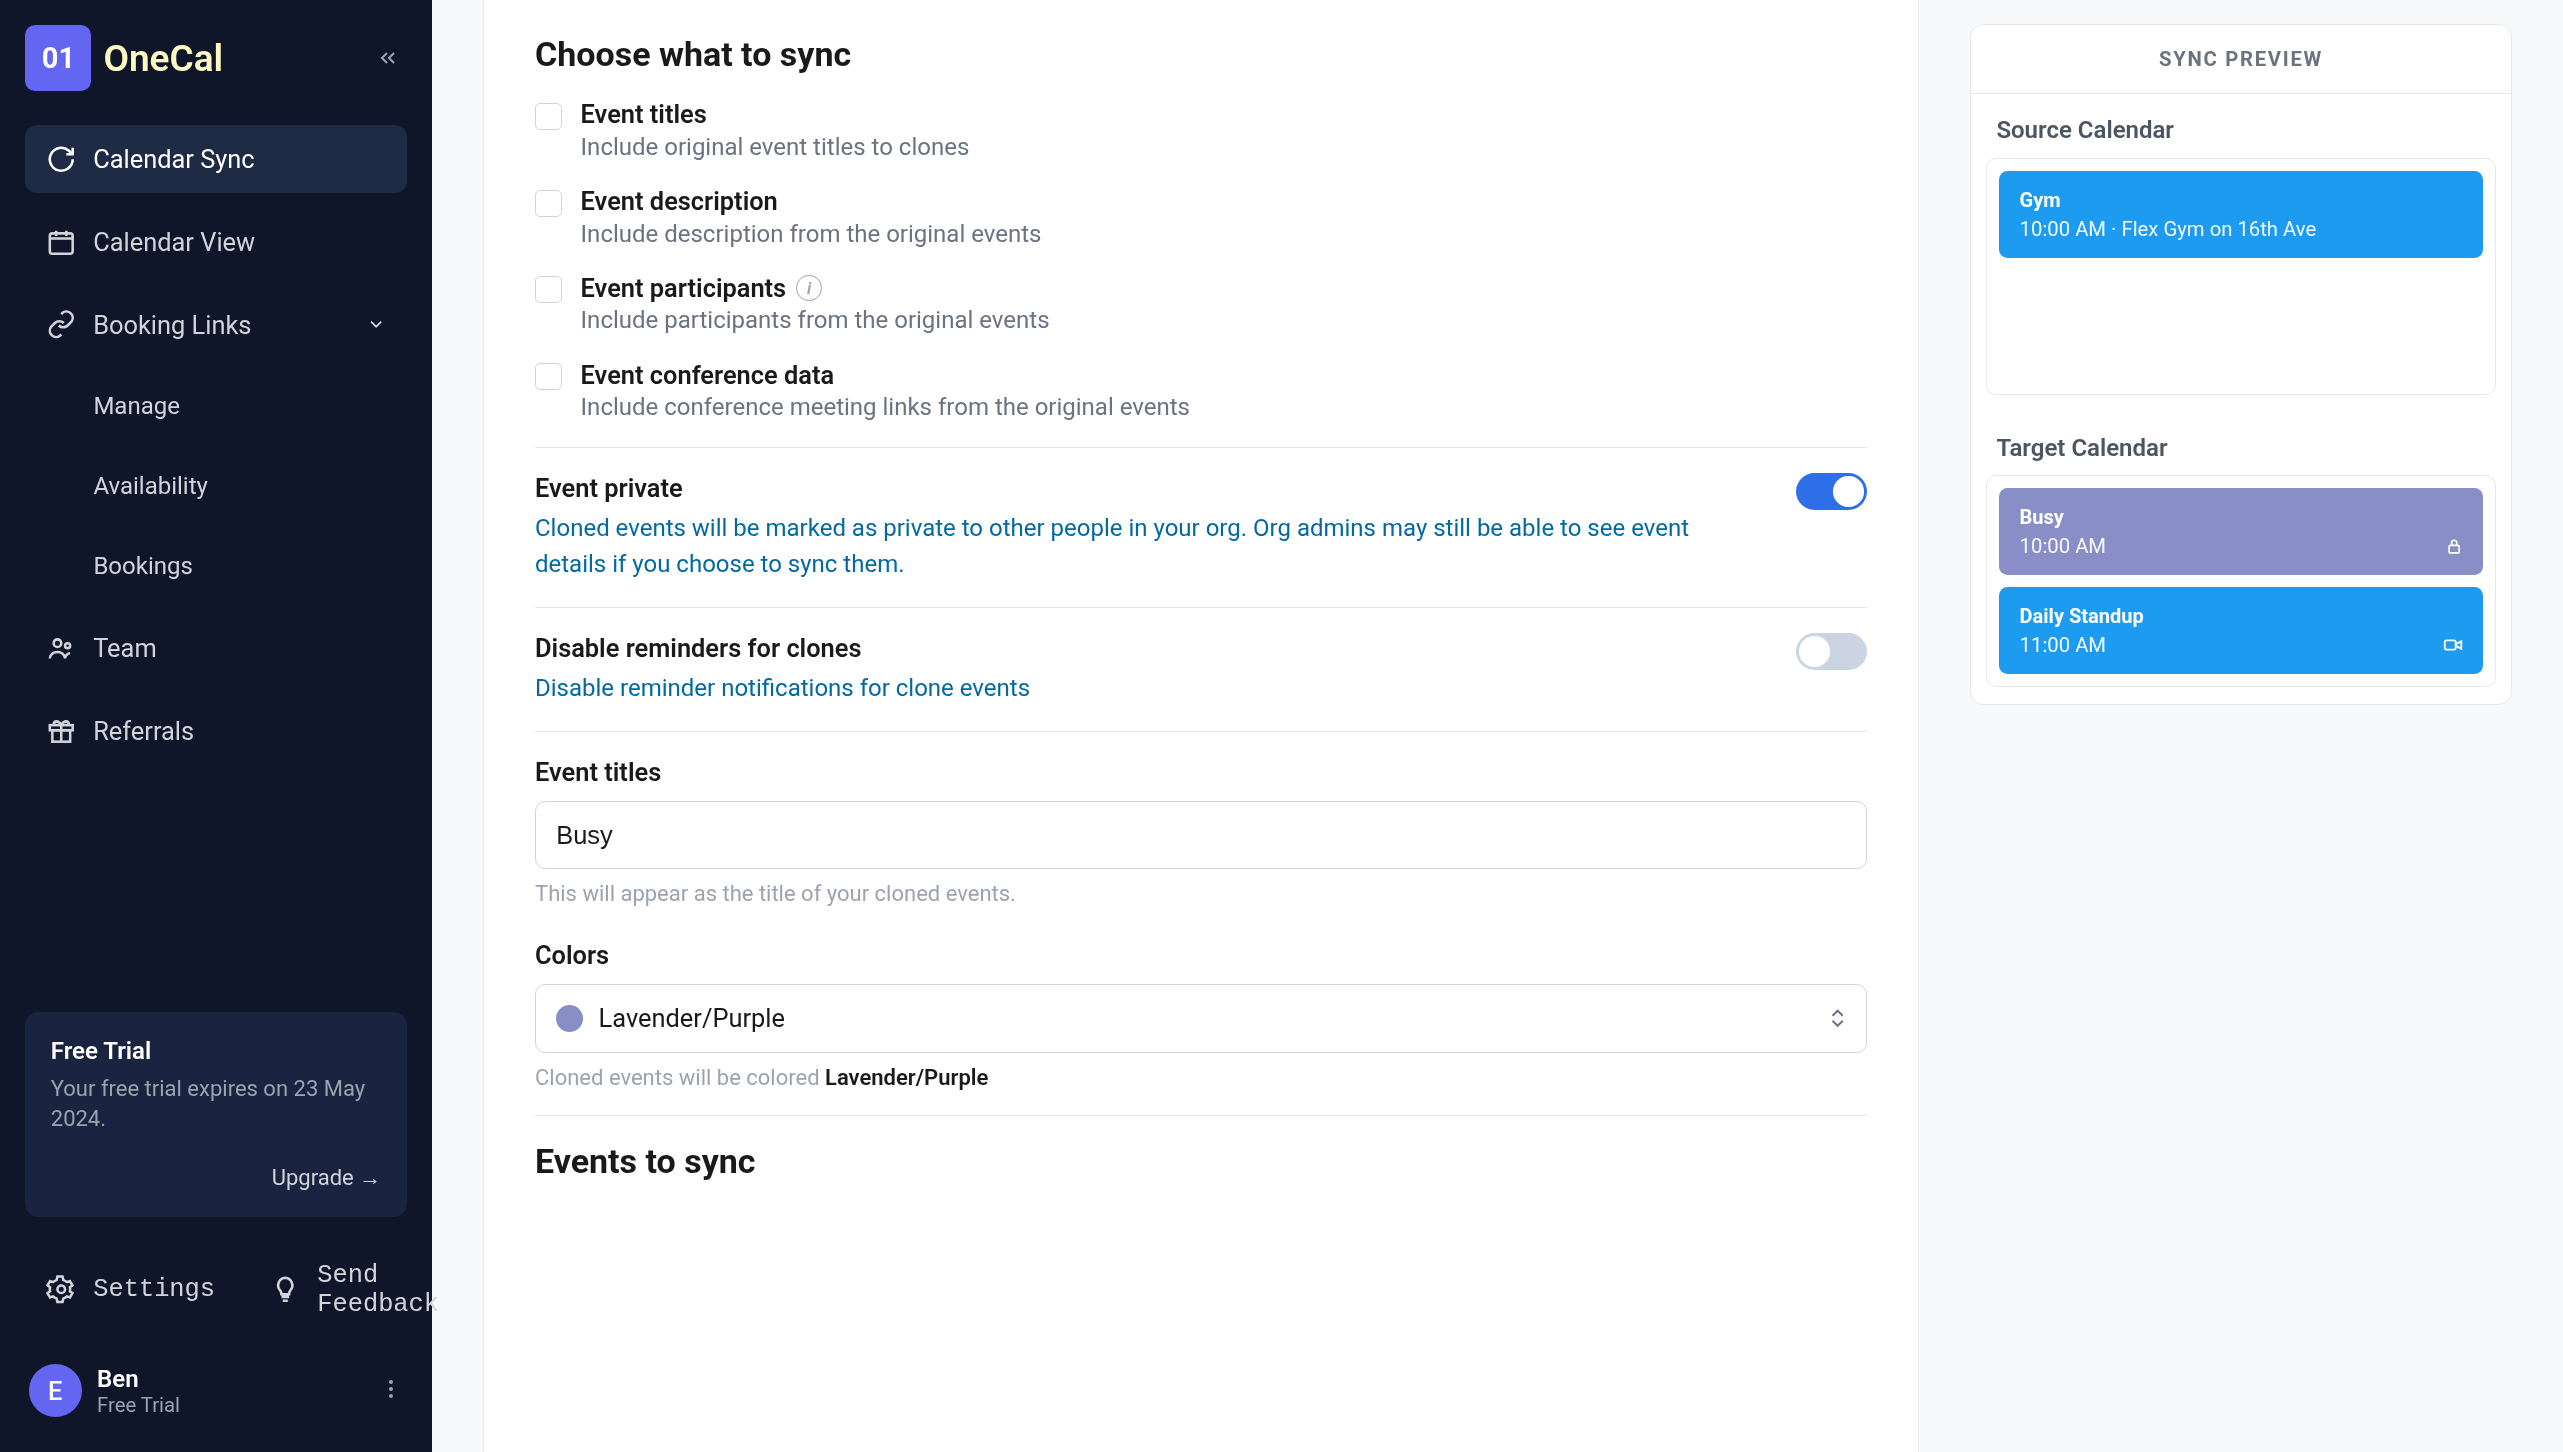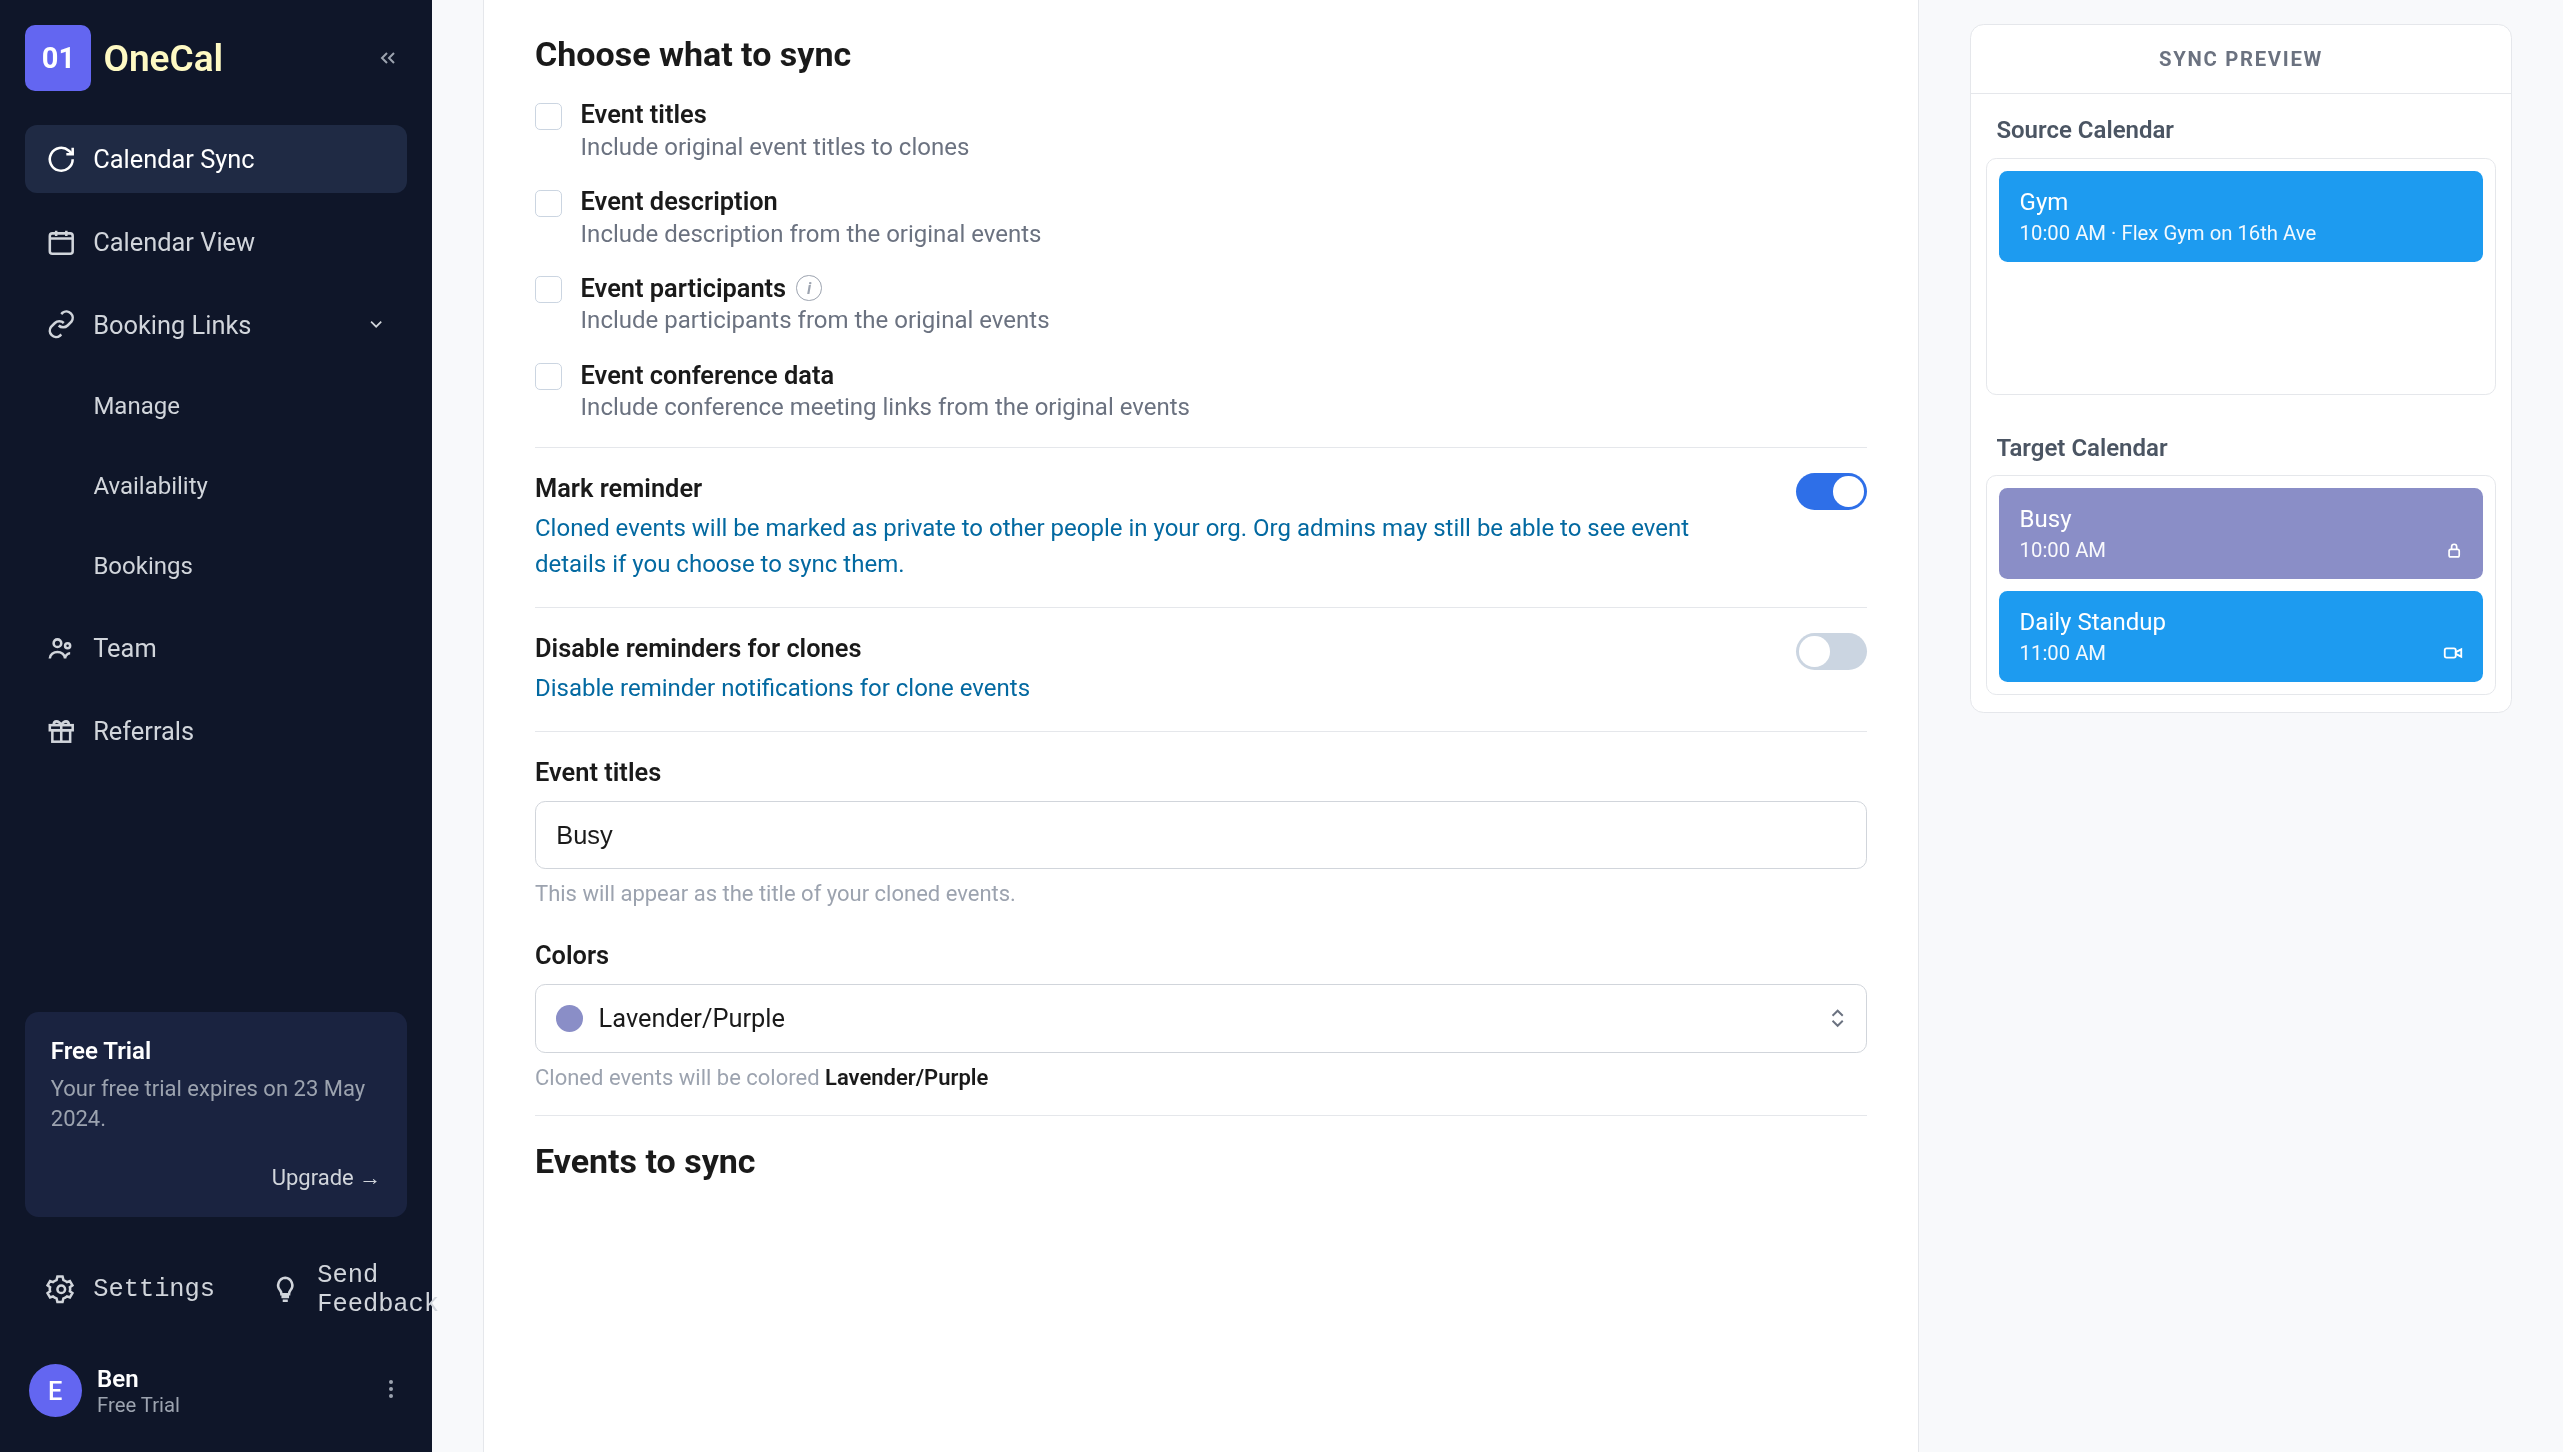--- a/index.html
+++ b/index.html
@@ -232,21 +232,21 @@
   border-radius: 8.5px;
   padding: 17px 20.3px;
   color: #fff;
   display: flex;
   flex-direction: column;
   gap: 5.1px;
   position: relative;
 }
 .event-card.blue { background: #1d9bf0; }
 .event-card.purple { background: #8a8ec7; }
-.event-title { font-size: 24px; font-weight: 400; }
+.event-title { font-size: 20px; font-weight: 700; }
 .event-sub { font-size: 20.3px; opacity: .95; }
 .event-icon { position: absolute; right: 18.6px; bottom: 18.6px; }
 .colored-help strong { color: #1a1a1a; font-weight: 600; }
 </style>
 </head>
 <body>
 
 <div class="sidebar">
   <div class="logo-row">
     <div class="logo">
@@ -393,21 +393,21 @@
       <div class="check-labels">
         <div class="check-title">Event conference data</div>
         <div class="check-sub">Include conference meeting links from the original events</div>
       </div>
     </div>
 
     <div class="divider"></div>
 
     <div class="toggle-row">
       <div class="toggle-text">
-        <div class="toggle-title">Mark reminder</div>
+        <div class="toggle-title">Event private</div>
         <div class="toggle-sub">Cloned events will be marked as private to other people in your org. Org admins may still be able to see event details if you choose to sync them.</div>
       </div>
       <div class="toggle on">
           <div class="knob"></div>
         </div>
     </div>
 
     <div class="divider"></div>
 
     <div class="toggle-row">

